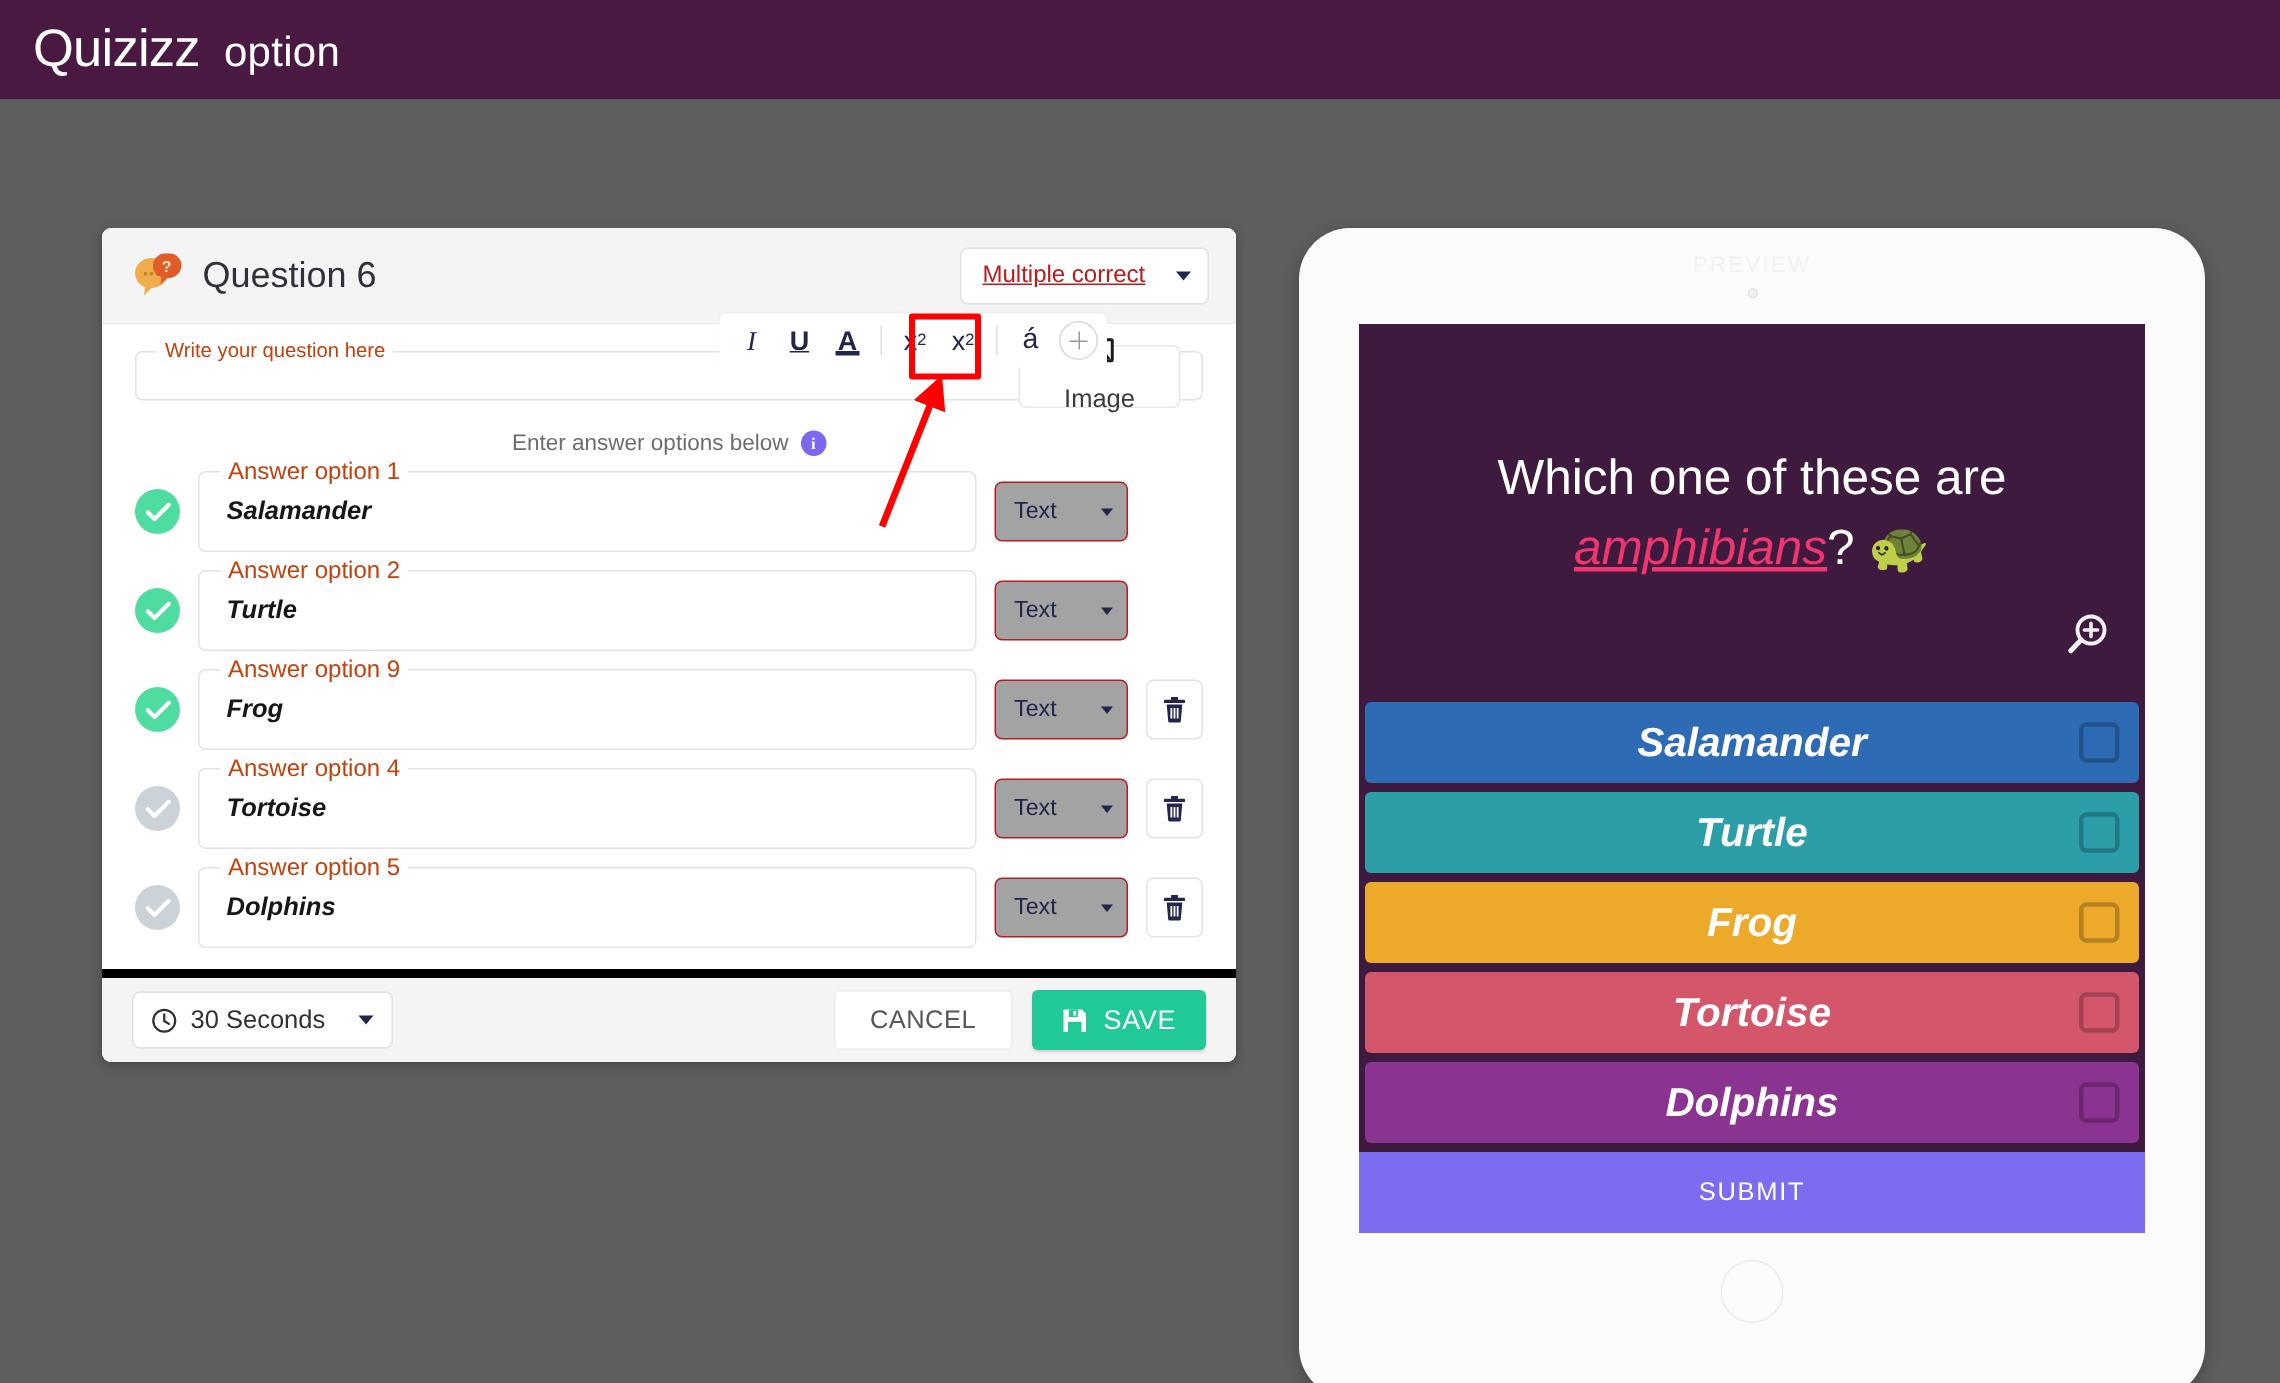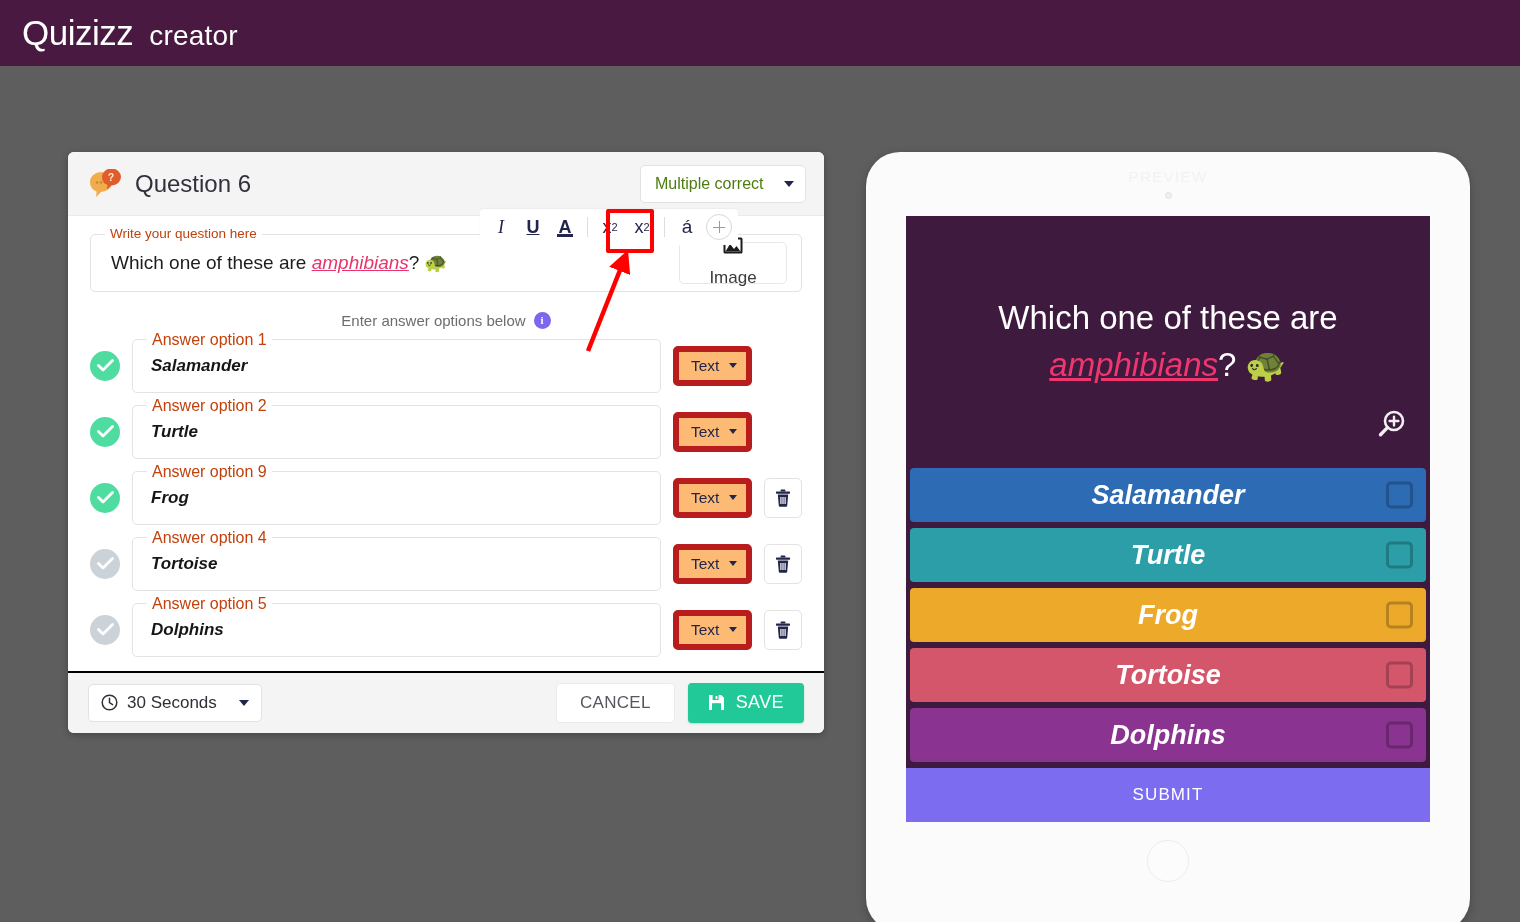--- a/index.html
+++ b/index.html
@@ -50,21 +50,21 @@
   .qhead-left { display: flex; align-items: center; gap: 13px; }
   .q-icon { width: 34px; height: 30px; position: relative; }
   .q-title { font-size: 24px; color: #30313a; font-weight: 400; }
 
   .type-select {
     min-width: 166px; height: 38px;
     background: #fff; border: 1px solid #e3e1e1; border-radius: 5px;
     display: flex; align-items: center; justify-content: space-between;
     padding: 0 11px 0 14px; cursor: pointer;
   }
-  .type-select span { font-size: 16px; color: #4d7c0f; }
+  .type-select span { font-size: 16px; color: #b91c1c; text-decoration: underline; }
   .caret {
     width: 0; height: 0; margin-left: 12px;
     border-left: 5px solid transparent; border-right: 5px solid transparent;
     border-top: 6px solid #22264b;
   }
 
   
   .fmt-toolbar {
     position: absolute; left: 412px; top: 57px;
     height: 36px; background: #ffffff;
@@ -160,39 +160,39 @@
     flex: 1 1 auto; position: relative;
     border: 1px solid #e4e3e3; border-radius: 5px;
     height: 54px; display: flex; align-items: center;
     padding-left: 18px; background: #fff;
   }
   .answer-field .legend { top: -9px; left: 14px; font-size: 16px; }
   .answer-value {
     font-size: 17px; color: #161616; font-style: italic; font-weight: 600;
   }
   .text-select {
-    width: 79px; height: 40px; flex: 0 0 auto;
-    border: 6px solid #b91c1c; border-radius: 5px; background: #fdba74;
+    width: 89px; height: 40px; flex: 0 0 auto;
+    border: 1px solid #b91c1c; border-radius: 5px; background: #a3a3a3;
     display: flex; align-items: center; justify-content: space-between;
     padding: 0 9px 0 12px; cursor: pointer;
   }
   .text-select span { font-size: 15.5px; color: #22264b; }
   .text-select .caret { border-top-width: 5px; border-left-width: 4px; border-right-width: 4px; margin-left: 6px; }
   .del-btn {
     width: 38px; height: 40px; flex: 0 0 auto;
     border: 1px solid #e4e3e3; border-radius: 5px; background: #fff;
     display: flex; align-items: center; justify-content: center; cursor: pointer;
   }
   .del-spacer { width: 38px; flex: 0 0 auto; }
 
   
   .card-footer {
     margin-top: 14px; height: 62px;
     background: #f5f4f4; border-radius: 0 0 6px 6px;
-    border-top: 2px solid #000000;
+    border-top: 6px solid #000000;
     display: flex; align-items: center; justify-content: space-between;
     padding: 0 20px 0 20px;
   }
   .time-select {
     height: 38px; min-width: 174px;
     background: #fff; border: 1px solid #e3e1e1; border-radius: 5px;
     display: flex; align-items: center; padding: 0 12px; gap: 9px; cursor: pointer;
   }
   .time-select span { font-size: 17px; color: #2f3037; flex: 1 1 auto; }
   .footer-right { display: flex; align-items: center; gap: 13px; }
@@ -286,21 +286,21 @@
     border: 1px solid #ececec; margin-top: 18px;
     background: #fcfcfc;
   }
 </style>
 </head>
 <body>
 
 <div class="topbar">
   <div class="logo-wrap">
     <span class="logo-text">Quizizz</span>
-    <span class="creator-text">creator</span>
+    <span class="creator-text">option</span>
   </div>
 </div>
 
 <div class="stage">
 
   <div class="editor-card">
 
     <div class="card-header">
       <div class="qhead-left">
         <span class="q-icon">
@@ -336,23 +336,20 @@
       </div>
       <i class="fmt-sep"></i>
       <div class="fmt-btn accent">á</div>
       <div class="fmt-plus"></div>
     </div>
 
     <div class="qbody">
       <div class="fieldset">
         <span class="legend">Write your question here</span>
         <div class="q-input-row">
-          <div class="q-text">
-            <span>Which one of these are </span><span class="amphi">amphibians</span><span>? 🐢</span>
-          </div>
           <div class="image-btn">
             <span>
               <svg width="20" height="17" viewBox="0 0 20 17">
                 <rect x="0.5" y="0.5" width="19" height="16" rx="1.5" fill="#1c1c1c"></rect>
                 <rect x="2.5" y="2.5" width="15" height="12" fill="#ffffff"></rect>
                 <path d="M2.5 14.5 L7 7 L11 12 L13.5 9 L17.5 14.5 Z" fill="#1c1c1c"></path>
                 <circle cx="5.5" cy="5.5" r="1.4" fill="#1c1c1c"></circle>
               </svg>
             </span>
             <span>Image</span>

